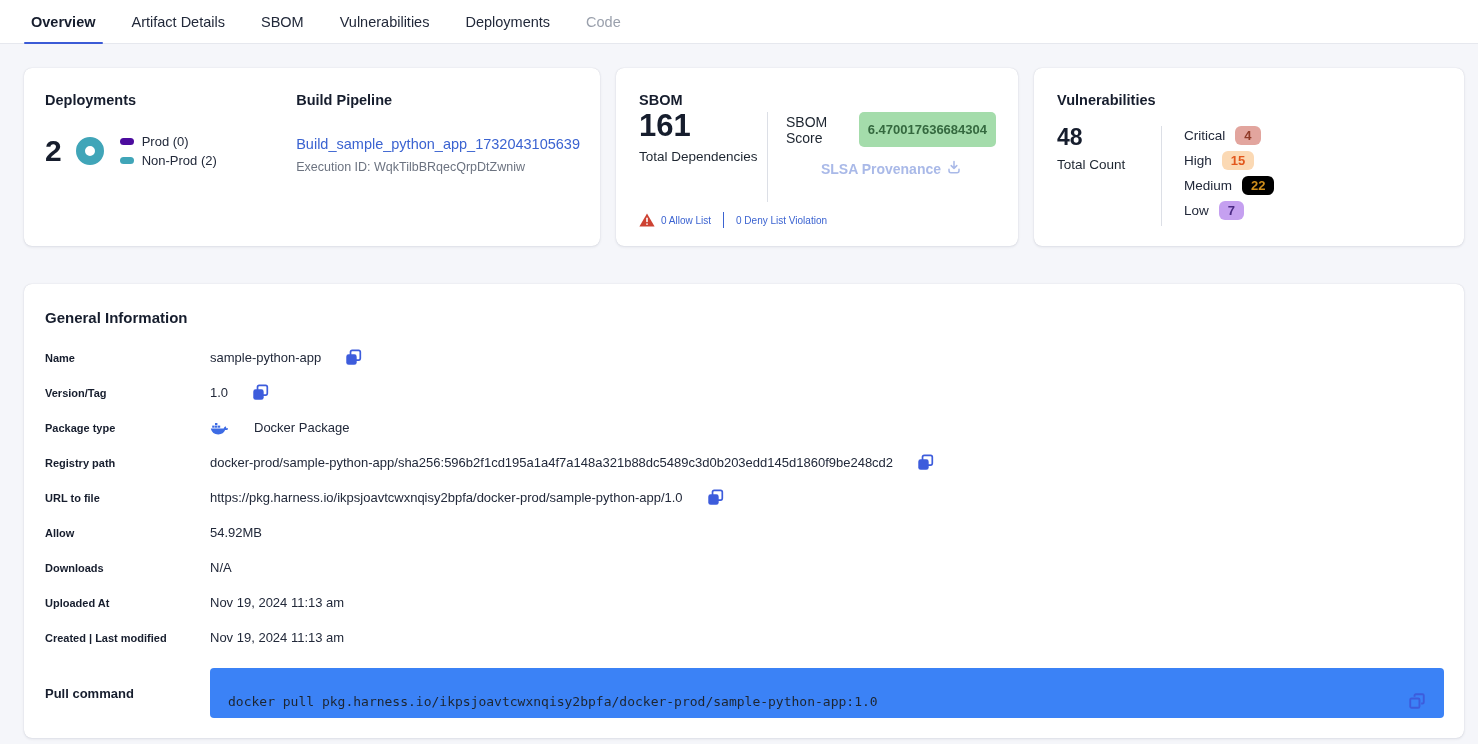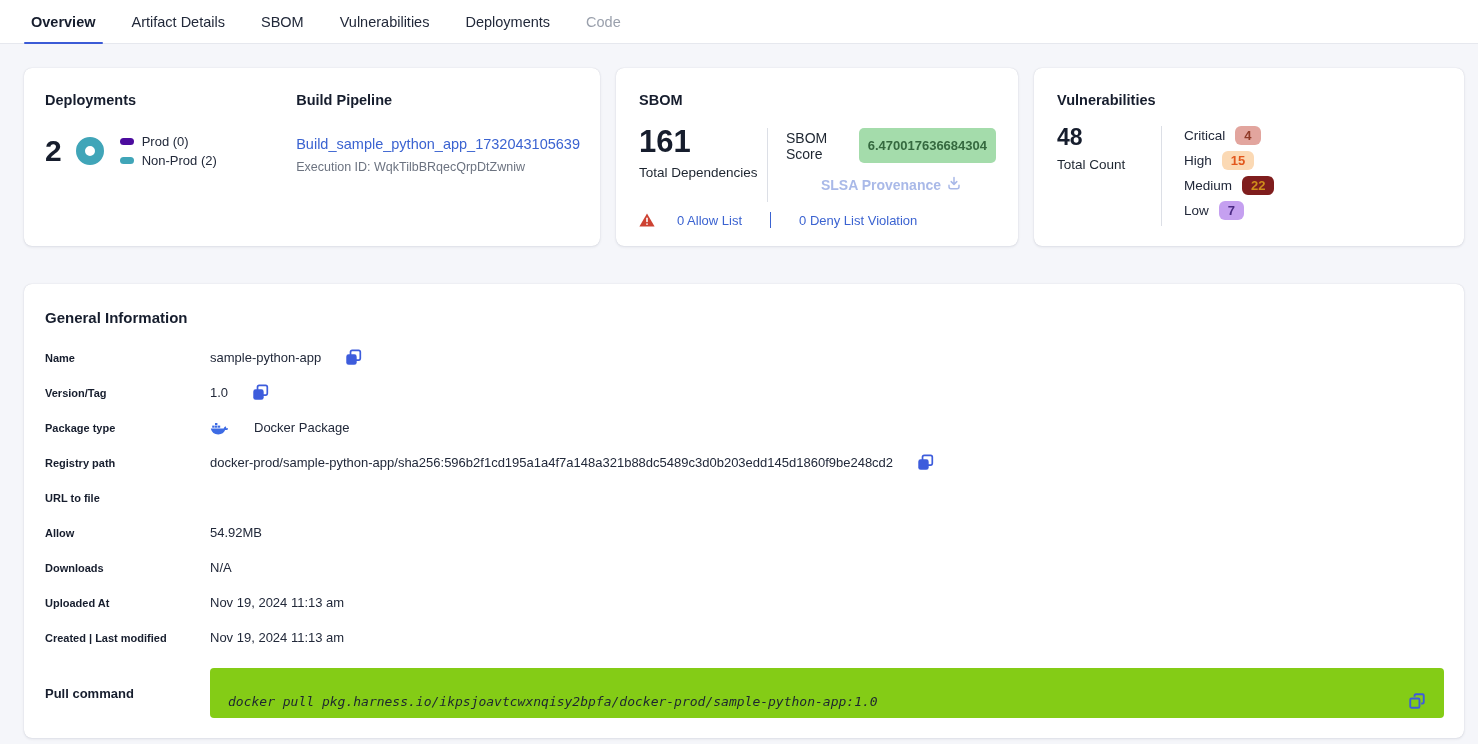--- a/index.html
+++ b/index.html
@@ -62,77 +62,76 @@
   .swatch.nonprod { background:#40a5b8; }
   .pipeline-col { padding-left:20px; flex:1; }
   .pipeline-link {
     display:inline-block; margin-top:28px;
     font-size:14.5px; color:#3b63d1; text-decoration:none; cursor:pointer;
   }
   .exec-id { margin-top:7px; font-size:12.5px; color:#6c7380; }
 
   
   .card-sbom { width:402px; height:178px; padding:24px 22px 18px 23px; display:flex; flex-direction:column; }
-  .sbom-mid { display:flex; margin-top:18px; flex:1; }
+  .sbom-mid { display:flex; margin-top:2px; flex:1; }
   .sbom-left { width:128px; }
   .sbom-left .big-num { font-size:31px; }
   .muted-label { font-size:13.5px; color:#1d2530; margin-top:8px; }
   .sbom-divider { width:1px; background:#dcdfe6; margin:2px 18px 6px 0; }
   .sbom-right { flex:1; padding-top:2px; }
   .score-line { display:flex; align-items:center; justify-content:center; gap:16px; }
   .score-label { font-size:14px; color:#1d2530; }
   .score-pill {
     background:#a4dcab; color:#35693f;
     font-size:13px; font-weight:bold;
     padding:10px 9px; border-radius:5px;
   }
   .slsa-line {
     margin-top:13px; text-align:center;
     font-size:14px; font-weight:bold; color:#a9b9e8; cursor:default;
     display:flex; align-items:center; justify-content:center; gap:6px;
   }
-  .sbom-bottom { display:flex; align-items:center; gap:22px; font-size:13px; margin-top:4px; }
+  .sbom-bottom { display:flex; align-items:center; gap:6px; font-size:10px; margin-top:4px; }
   .sbom-bottom a { color:#3b63d1; text-decoration:none; cursor:pointer; }
   .warn-icon { display:flex; }
   .vbar { color:#3b63d1; width:1px; height:16px; background:#3b63d1; margin:0 6px; }
 
   
   .card-vuln { width:430px; height:178px; padding:24px 22px 18px 23px; }
   .vuln-body { display:flex; margin-top:18px; }
   .vuln-left { width:104px; }
   .vuln-left .big-num { font-size:23px; }
   .vuln-divider { width:1px; background:#dcdfe6; margin-right:22px; }
   .sev-row { display:flex; align-items:center; margin-bottom:6px; }
   .sev-label { font-size:13.5px; color:#22293a; margin-right:10px; }
   .pill {
     font-size:13px; font-weight:bold;
     padding:2px 9px; border-radius:6px; min-width:18px; text-align:center;
   }
   .pill.critical { background:#e2a59e; color:#8f3a28; }
   .pill.high     { background:#fbd9b4; color:#e2571c; }
-  .pill.medium   { background:#7f1d1d; color:#cf8e1b; }
+  .pill.medium   { background:#000000; color:#cf8e1b; }
   .pill.low      { background:#c5a0f0; color:#4b2a84; }
 
   
   .card-info { width:1440px; margin-top:38px; padding:25px 20px 20px 21px; }
   .card-info h3 { font-size:15px; }
   .info-rows { margin-top:14px; }
   .info-row { display:flex; align-items:center; height:35px; }
   .info-label { width:165px; font-size:11px; font-weight:bold; color:#161d2d; flex:0 0 auto; }
   .info-value { font-size:13px; color:#22293a; display:flex; align-items:center; gap:24px; }
   .copy-icon { display:flex; cursor:pointer; }
   .docker-icon { display:flex; margin-right:2px; }
   .pull-row { display:flex; align-items:center; margin-top:13px; }
   .pull-label { width:165px; font-size:13px; font-weight:bold; color:#161d2d; flex:0 0 auto; }
   .pull-box {
-    background:#84cc16; border-radius:4px;
+    background:#3b82f6; border-radius:4px;
     height:50px; width:1235px;
     display:flex; align-items:center;
     padding:16px 18px 0 18px;
-    font-style:italic;
   }
   .pull-cmd {
     font-family:"DejaVu Sans Mono", monospace;
     font-size:13px; color:#1d2530; flex:1;
   }
   .copy-outline-icon { display:flex; cursor:pointer; }
 </style>
 </head>
 <body>
 
@@ -295,20 +294,29 @@
             <svg width="17" height="17" viewBox="0 0 16 16">
               <rect x="5.2" y="1.2" width="9.2" height="9.2" rx="1.6" fill="none" stroke="#3d5cdc" stroke-width="1.6"></rect>
               <rect x="1.2" y="5" width="9.8" height="9.8" rx="2.2" fill="#3d5cdc"></rect>
             </svg>
           </span>
         </div>
       </div>
 
       <div class="info-row">
         <div class="info-label">URL to file</div>
+        <div class="info-value">
+          <span>https://pkg.harness.io/ikpsjoavtcwxnqisy2bpfa/docker-prod/sample-python-app/1.0</span>
+          <span class="copy-icon">
+            <svg width="17" height="17" viewBox="0 0 16 16">
+              <rect x="5.2" y="1.2" width="9.2" height="9.2" rx="1.6" fill="none" stroke="#3d5cdc" stroke-width="1.6"></rect>
+              <rect x="1.2" y="5" width="9.8" height="9.8" rx="2.2" fill="#3d5cdc"></rect>
+            </svg>
+          </span>
+        </div>
       </div>
 
       <div class="info-row">
         <div class="info-label">Allow</div>
         <div class="info-value">
             <span>54.92MB</span>
           </div>
       </div>
 
       <div class="info-row">

